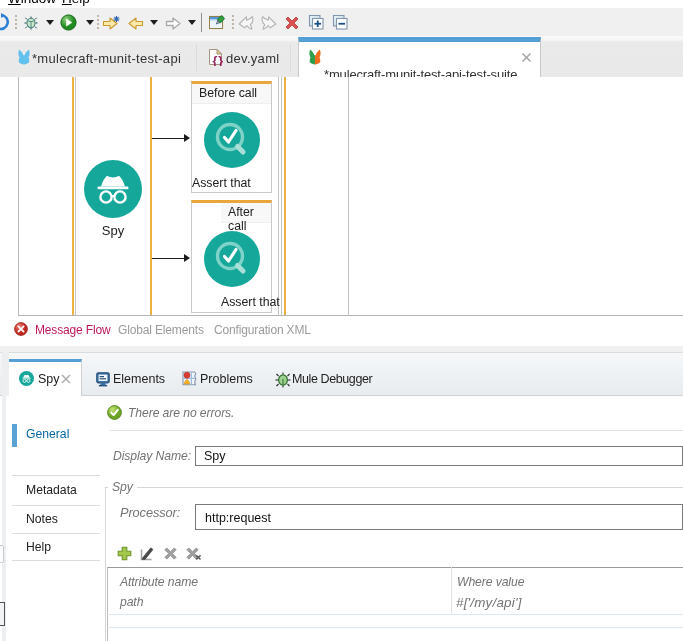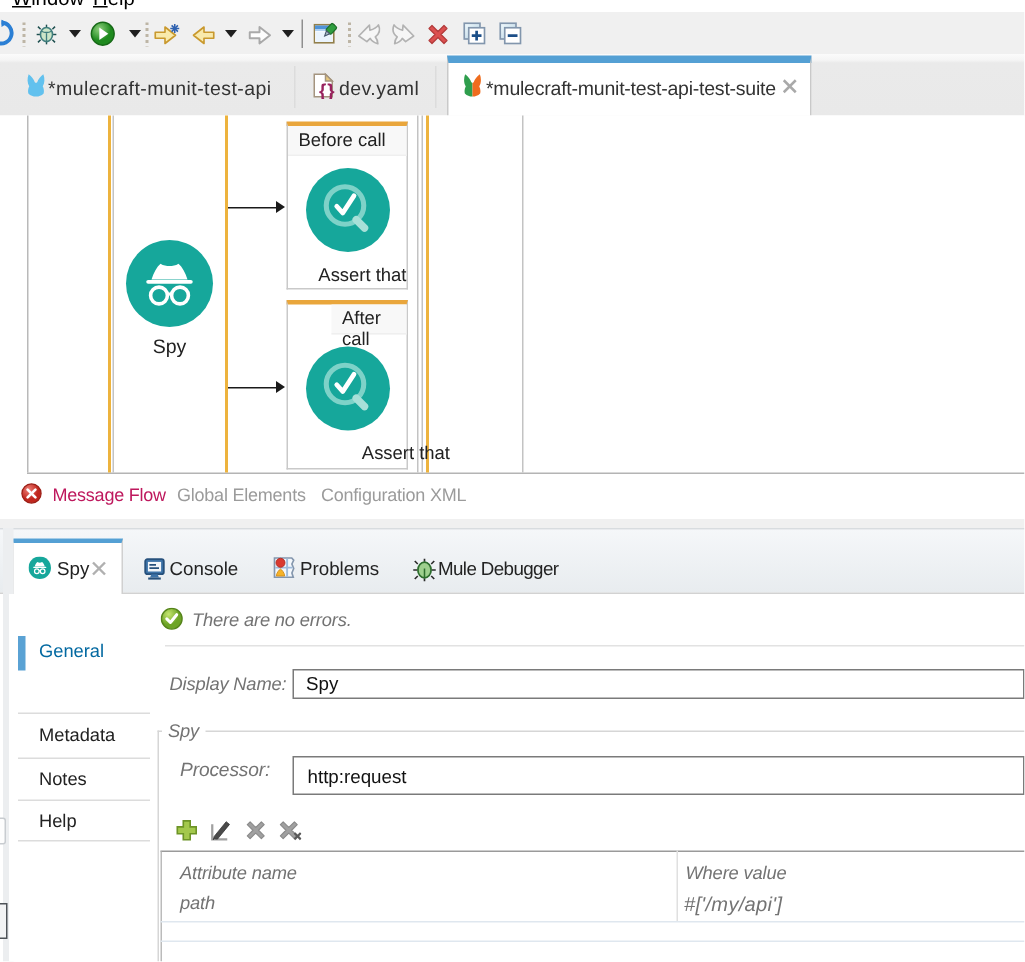--- a/index.html
+++ b/index.html
@@ -33,21 +33,21 @@
 .vline-grey { position:absolute; top:0; width:1px; height:238px; background:#b9b9b9; }
 .vline-o { position:absolute; top:0; width:2px; height:238px; background:#edb33e; }
 .node-circle { position:absolute; border-radius:50%; background:#16a79b; }
 .arrow { position:absolute; height:1px; background:#1a1a1a; }
 .arrowhead { position:absolute; width:0; height:0; border-top:4px solid transparent;
   border-bottom:4px solid transparent; border-left:6px solid #1a1a1a; }
 .mbox { position:absolute; left:191px; width:81px; background:#fff;
   border:1px solid #c9c9c9; border-top:3px solid #e9a63c; }
 .mbox .hd { height:20px; background:#f8f8f8; border-bottom:1px solid #efefef;
   font-size:12.3px; color:#222; padding:2px 0 0 7px; }
-.mbox .lbl { position:absolute; width:100%; text-align:right; font-size:12.3px; color:#222; }
+.mbox .lbl { position:absolute; width:100%; text-align:left; font-size:12.3px; color:#222; }
 .flowlbl { position:absolute; font-size:13px; color:#222; text-align:center; }
 
 
 #mfrow { left:0; top:316px; width:683px; height:30px; background:#fff; }
 #mfrow .t1 { position:absolute; top:7px; font-size:12px; letter-spacing:-0.15px; }
 
 
 #sash { left:0; top:346px; width:683px; height:6px; background:#f0f0f0; }
 #btabs { left:0; top:352px; width:683px; height:44px;
   background:linear-gradient(#f5f7f9, #e8ecef); border-bottom:1px solid #d2d2d2; border-top:1px solid #d8dcdf; }
@@ -201,21 +201,21 @@
           <clipPath id="mR">
             <rect x="7" y="0" width="7" height="16"></rect>
           </clipPath>
       <clipPath id="mL">
             <rect x="0" y="0" width="7" height="16"></rect>
           </clipPath>
         </defs>
       <path d="M2.1,0.5 C1.0,3.4 1.2,6.4 2.5,8.5 C1.7,10.1 1.5,11.8 1.9,13.3 C3.3,14.7 5.0,15.4 7,15.4 C9.0,15.4 10.7,14.7 12.1,13.3 C12.5,11.8 12.3,10.1 11.5,8.5 C12.8,6.4 13.0,3.4 11.9,0.5 C9.9,1.9 8.5,3.8 7.8,5.9 L7,6.4 L6.2,5.9 C5.5,3.8 4.1,1.9 2.1,0.5 Z" fill="#2f9e4d" clip-path="url(#mL)"></path>
       <path d="M2.1,0.5 C1.0,3.4 1.2,6.4 2.5,8.5 C1.7,10.1 1.5,11.8 1.9,13.3 C3.3,14.7 5.0,15.4 7,15.4 C9.0,15.4 10.7,14.7 12.1,13.3 C12.5,11.8 12.3,10.1 11.5,8.5 C12.8,6.4 13.0,3.4 11.9,0.5 C9.9,1.9 8.5,3.8 7.8,5.9 L7,6.4 L6.2,5.9 C5.5,3.8 4.1,1.9 2.1,0.5 Z" fill="#ef6c1e" clip-path="url(#mR)"></path>
     </svg>
-    <span class="etabtxt" style="left:324px; letter-spacing:-0.15px;">*mulecraft-munit-test-api-test-suite</span>
+    <span class="etabtxt" style="left:324px; letter-spacing:-0.15px;margin-top:16px;">*mulecraft-munit-test-api-test-suite</span>
     <svg class="abs" style="left:521px; top:16px;" width="11" height="11" viewBox="0 0 11 11">
       <g stroke="#a9a9a9" stroke-width="1.7">
           <line x1="1.5" y1="1.5" x2="9.5" y2="9.5"></line>
           <line x1="9.5" y1="1.5" x2="1.5" y2="9.5"></line>
         </g>
     </svg>
   </div>
 
   <div id="canvas" class="abs">
     <div class="vline-grey" style="left:18px;"></div>
@@ -309,21 +309,21 @@
     </svg>
 
     <svg class="abs" style="left:96px; top:19px;" width="14" height="15" viewBox="0 0 14 15">
       <rect x="0.8" y="0.8" width="12.4" height="10" rx="1.5" fill="#3d73a8" stroke="#27517c" stroke-width="1.2"></rect>
       <rect x="2.6" y="2.6" width="8.8" height="6.4" fill="#f2f6fa"></rect>
       <line x1="3.6" y1="4.6" x2="8" y2="4.6" stroke="#27517c" stroke-width="1.2"></line>
       <line x1="3.6" y1="6.8" x2="10" y2="6.8" stroke="#27517c" stroke-width="1.2"></line>
       <path d="M5,10.8 L9,10.8 L10,13 L4,13 Z" fill="#3d73a8"></path>
       <rect x="2.8" y="13" width="8.4" height="1.4" fill="#27517c"></rect>
     </svg>
-    <span class="btabtxt" style="left:113px;">Console</span>
+    <span class="btabtxt" style="left:113px;">Elements</span>
 
     <svg class="abs" style="left:182px; top:18px;" width="15" height="15" viewBox="0 0 15 15">
       <path d="M1,1 L12.5,1 L13.8,2.5 L12.6,5 L13.8,8 L12.6,11 L13.5,13.8 L1,13.8 Z" fill="#f4f8fc" stroke="#8496ad" stroke-width="1.1"></path>
       <line x1="9.4" y1="1.5" x2="9.4" y2="13.5" stroke="#9fbcdc" stroke-width="1.3"></line>
       <line x1="1.5" y1="7.4" x2="13" y2="7.4" stroke="#9fbcdc" stroke-width="1.3"></line>
       <circle cx="5" cy="4.2" r="3" fill="#da3a30" stroke="#b02a22" stroke-width="0.6"></circle>
       <path d="M5,8.3 C6,9 7.6,10.8 7.8,13 L2.2,13 C2.4,10.8 4,9 5,8.3 Z" fill="#f6b329" stroke="#d08a16" stroke-width="0.6"></path>
     </svg>
     <span class="btabtxt" style="left:200px;">Problems</span>
 

